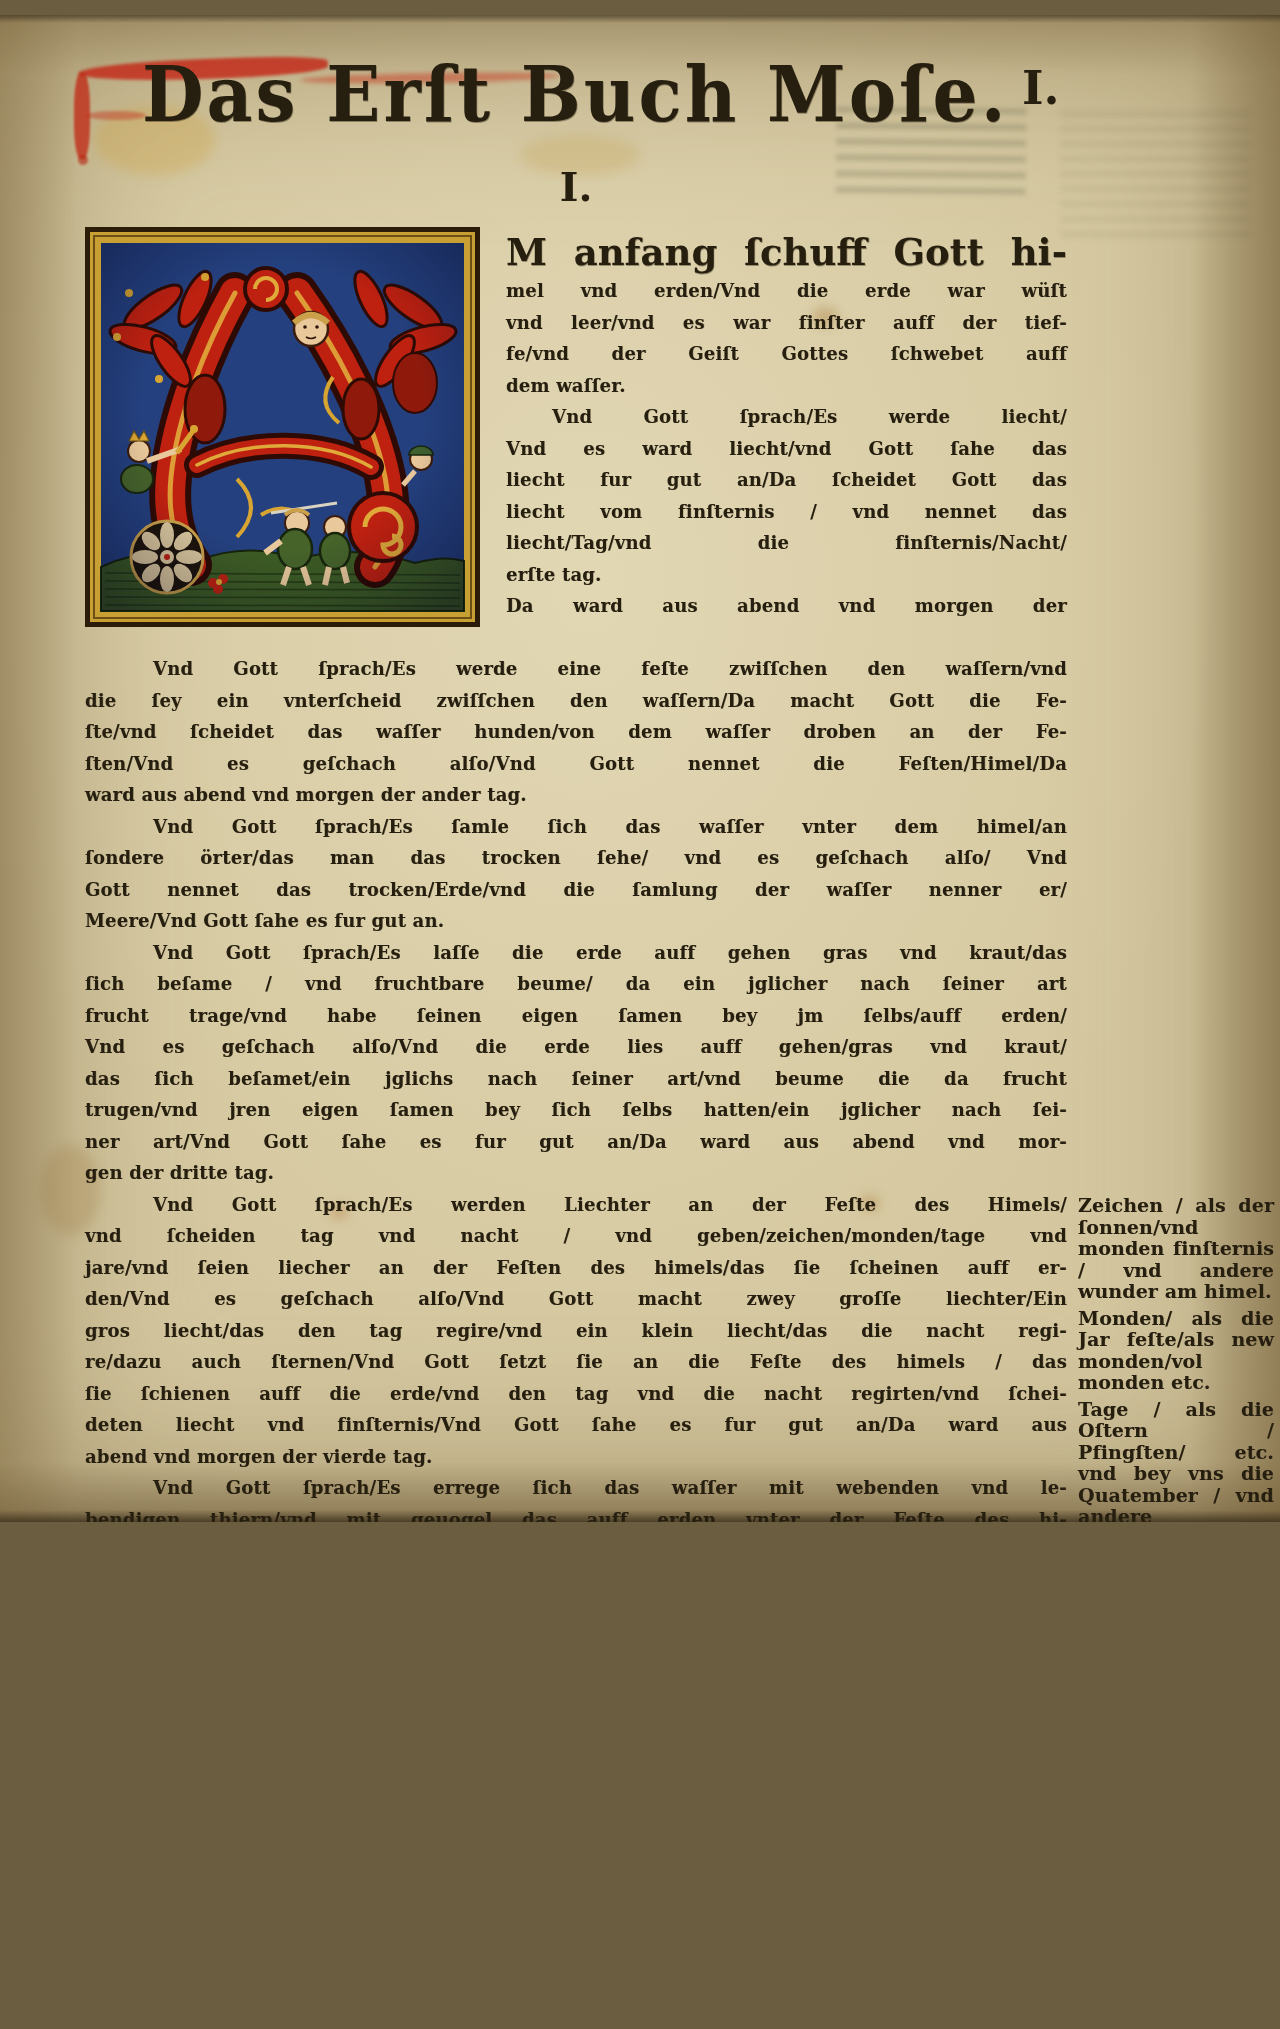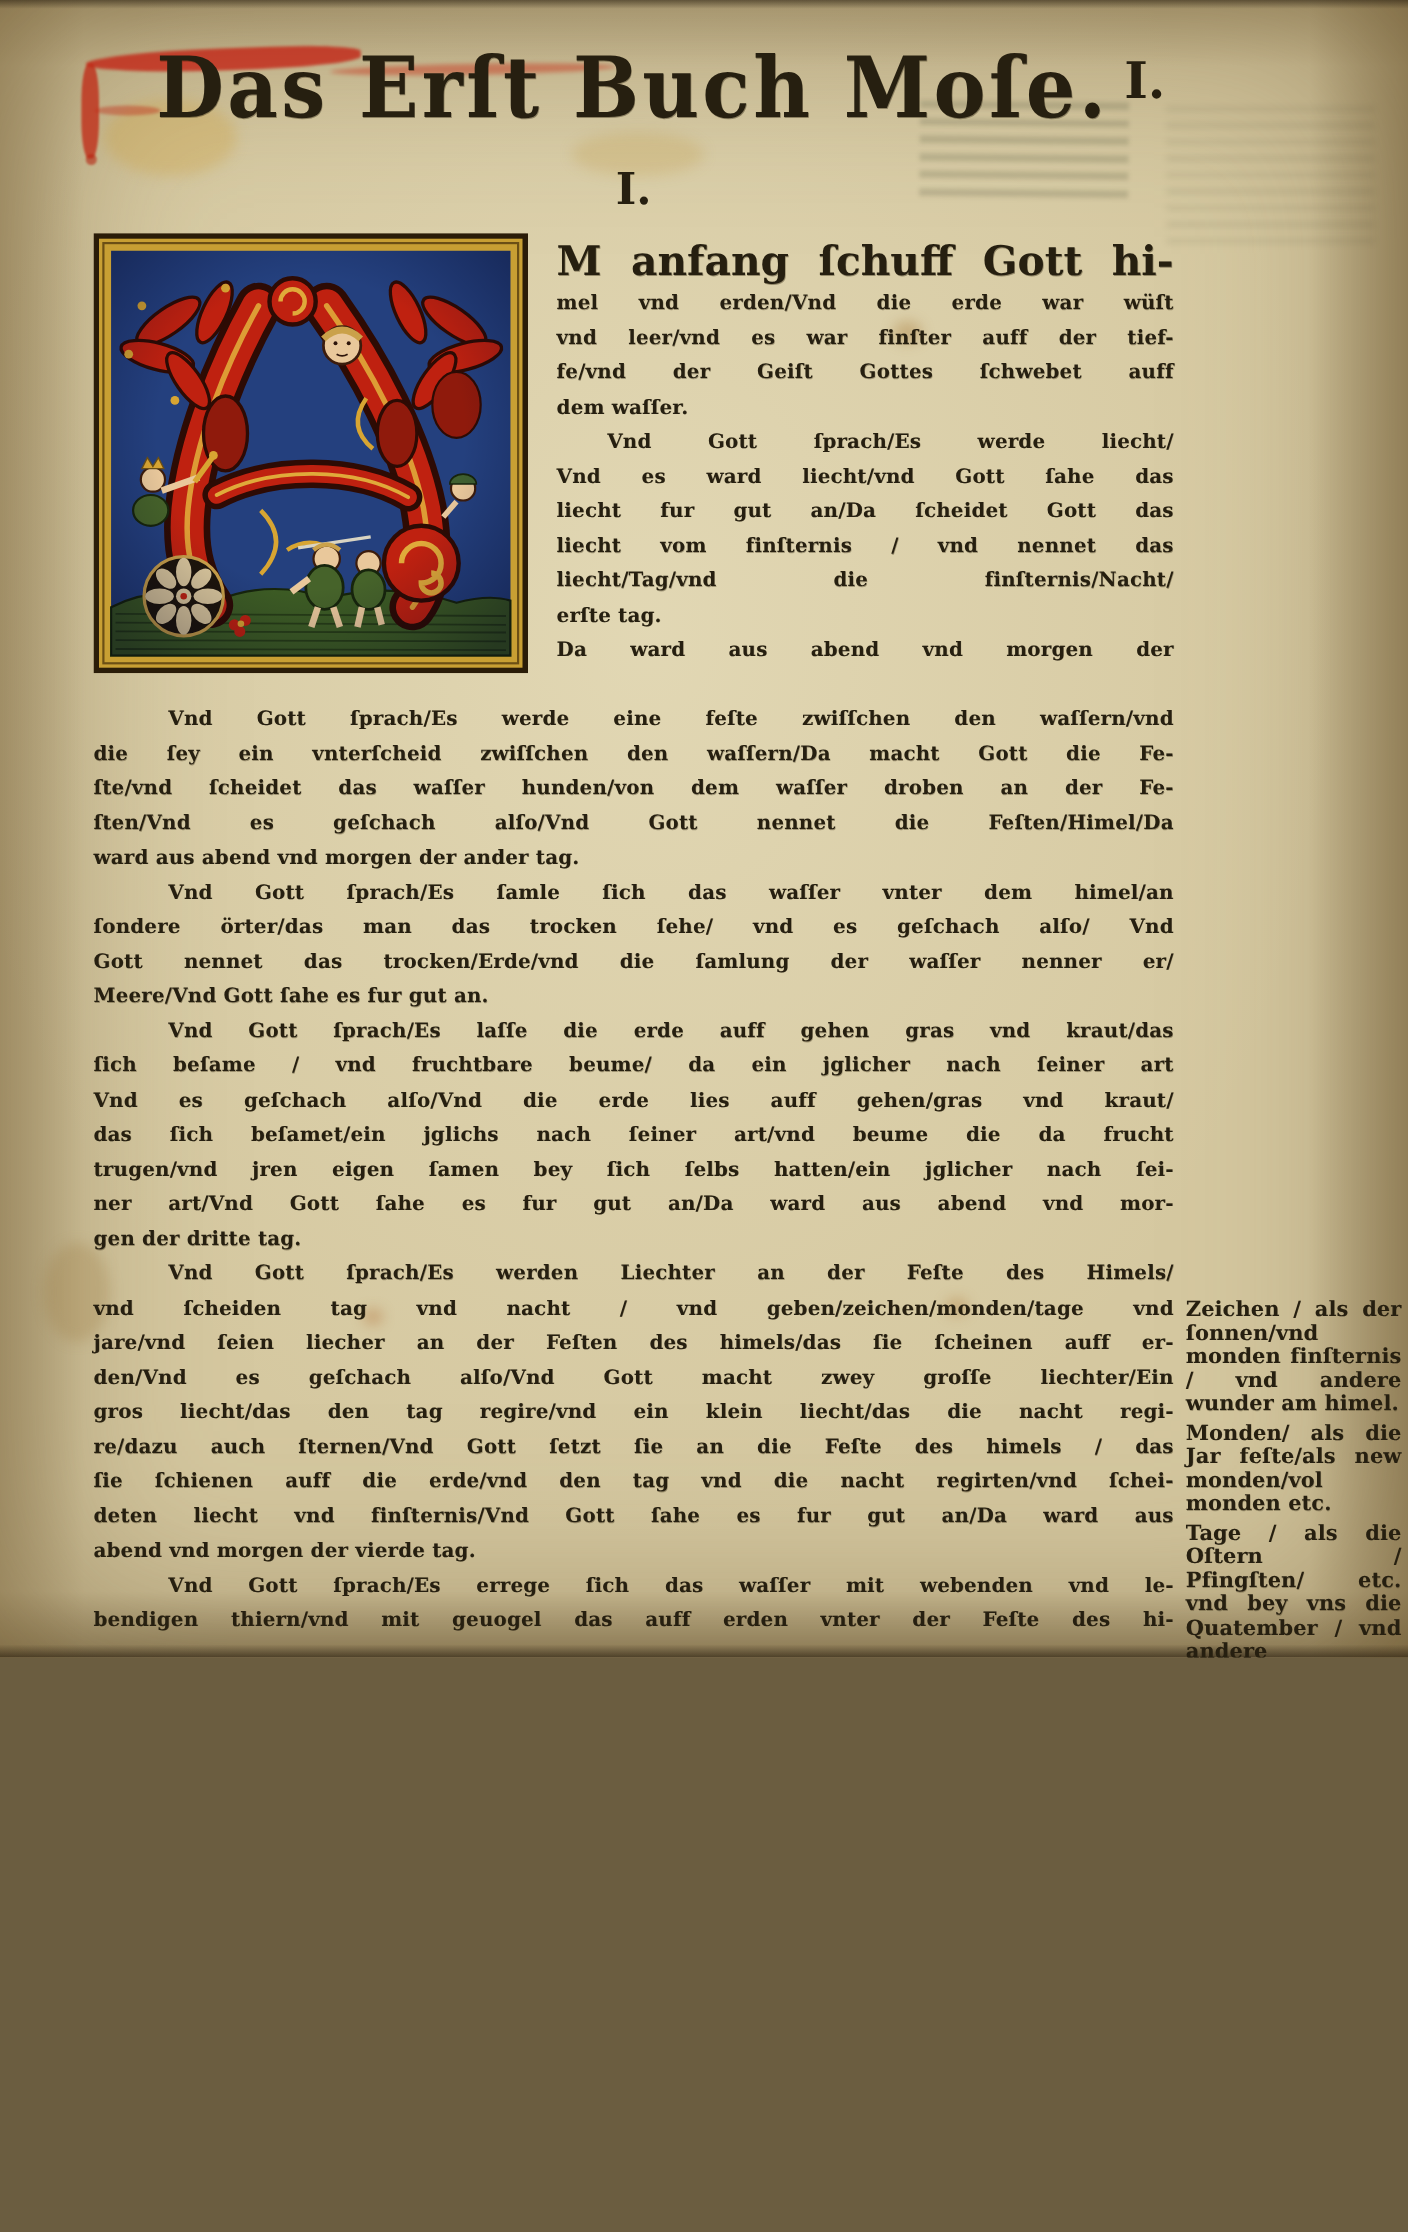--- a/index.html
+++ b/index.html
@@ -5,20 +5,21 @@
   html,body{margin:0;padding:0;background:#6b5d40;}
   .page{
     position:relative;width:1280px;height:1507px;overflow:hidden;
     font-family:"DejaVu Serif",serif;color:#261f10;
     background:
       radial-gradient(ellipse 900px 1200px at 46% 38%, rgba(236,228,196,.55), rgba(236,228,196,0) 70%),
       linear-gradient(to right, rgba(130,108,66,.38) 0%, rgba(130,108,66,0) 6%, rgba(130,108,66,0) 93%, rgba(110,90,52,.5) 100%),
       linear-gradient(to bottom, rgba(120,100,60,.35) 0%, rgba(120,100,60,0) 4%, rgba(120,100,60,0) 96%, rgba(95,78,45,.55) 100%),
       #d5c8a0;
     box-shadow: inset 0 0 160px 40px rgba(118,96,55,.5);
+    margin-top: 15px;
   }
   .edge-top,.edge-bottom{position:absolute;left:0;width:100%;height:8px;background:linear-gradient(to bottom,rgba(40,30,15,.55),rgba(40,30,15,0));}
   .edge-top{top:0;}
   .edge-bottom{bottom:0;height:12px;background:linear-gradient(to top,rgba(35,25,12,.6),rgba(35,25,12,0));}
   .stain{position:absolute;border-radius:50%;filter:blur(6px);pointer-events:none;}
   .s1{left:812px;top:292px;width:26px;height:20px;background:rgba(160,110,40,.35);}
   .s2{left:40px;top:1130px;width:60px;height:90px;background:rgba(150,115,55,.25);}
   .s3{left:700px;top:1944px;width:34px;height:26px;background:rgba(150,100,40,.4);}
   .s4{left:1120px;top:1680px;width:22px;height:18px;background:rgba(150,100,40,.3);}
   .s5{left:330px;top:1190px;width:18px;height:14px;background:rgba(170,90,30,.35);}
@@ -250,20 +251,21 @@
         </div>
       <div class="para">
           <div class="tl ind">Vnd Gott ſprach/Es ſamle ſich das waſſer vnter dem himel/an</div>
           <div class="tl">ſondere örter/das man das trocken ſehe/ vnd es geſchach alſo/ Vnd</div>
           <div class="tl">Gott nennet das trocken/Erde/vnd die ſamlung der waſſer nenner er/</div>
           <div class="tl last">Meere/Vnd Gott ſahe es fur gut an.</div>
         </div>
       <div class="para">
           <div class="tl ind">Vnd Gott ſprach/Es laſſe die erde auff gehen gras vnd kraut/das</div>
           <div class="tl">ſich beſame / vnd fruchtbare beume/ da ein jglicher nach ſeiner art</div>
+          <div class="tl">frucht trage/vnd habe ſeinen eigen ſamen bey jm ſelbs/auff erden/</div>
           <div class="tl">Vnd es geſchach alſo/Vnd die erde lies auff gehen/gras vnd kraut/</div>
           <div class="tl">das ſich beſamet/ein jglichs nach ſeiner art/vnd beume die da frucht</div>
           <div class="tl">trugen/vnd jren eigen ſamen bey ſich ſelbs hatten/ein jglicher nach ſei-</div>
           <div class="tl">ner art/Vnd Gott ſahe es fur gut an/Da ward aus abend vnd mor-</div>
           <div class="tl last">gen der dritte tag.</div>
         </div>
       <div class="para">
           <div class="tl ind">Vnd Gott ſprach/Es werden Liechter an der Feſte des Himels/</div>
           <div class="tl">vnd ſcheiden tag vnd nacht / vnd geben/zeichen/monden/tage vnd</div>
           <div class="tl">jare/vnd ſeien liecher an der Feſten des himels/das ſie ſcheinen auff er-</div>

